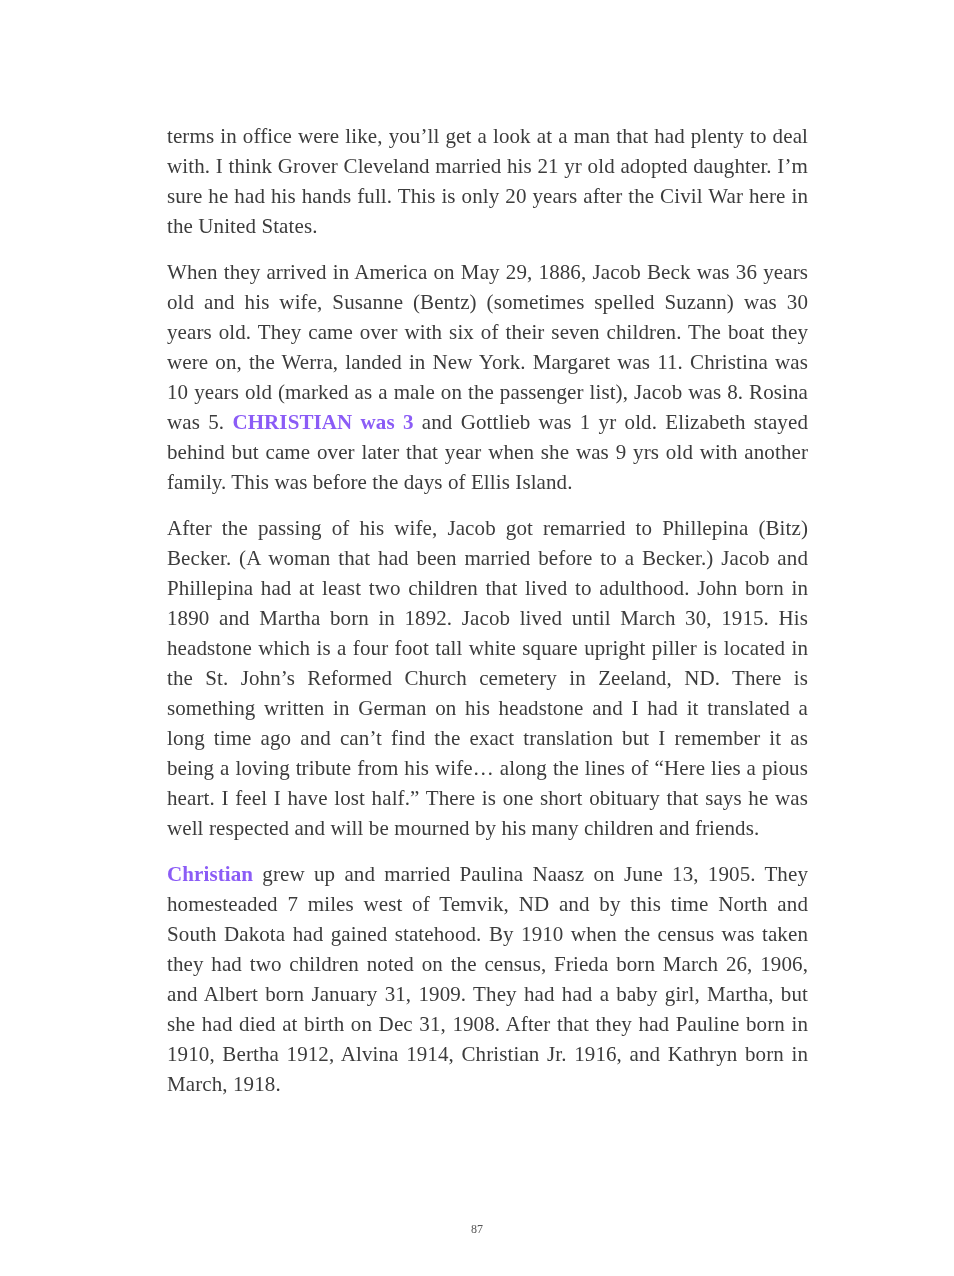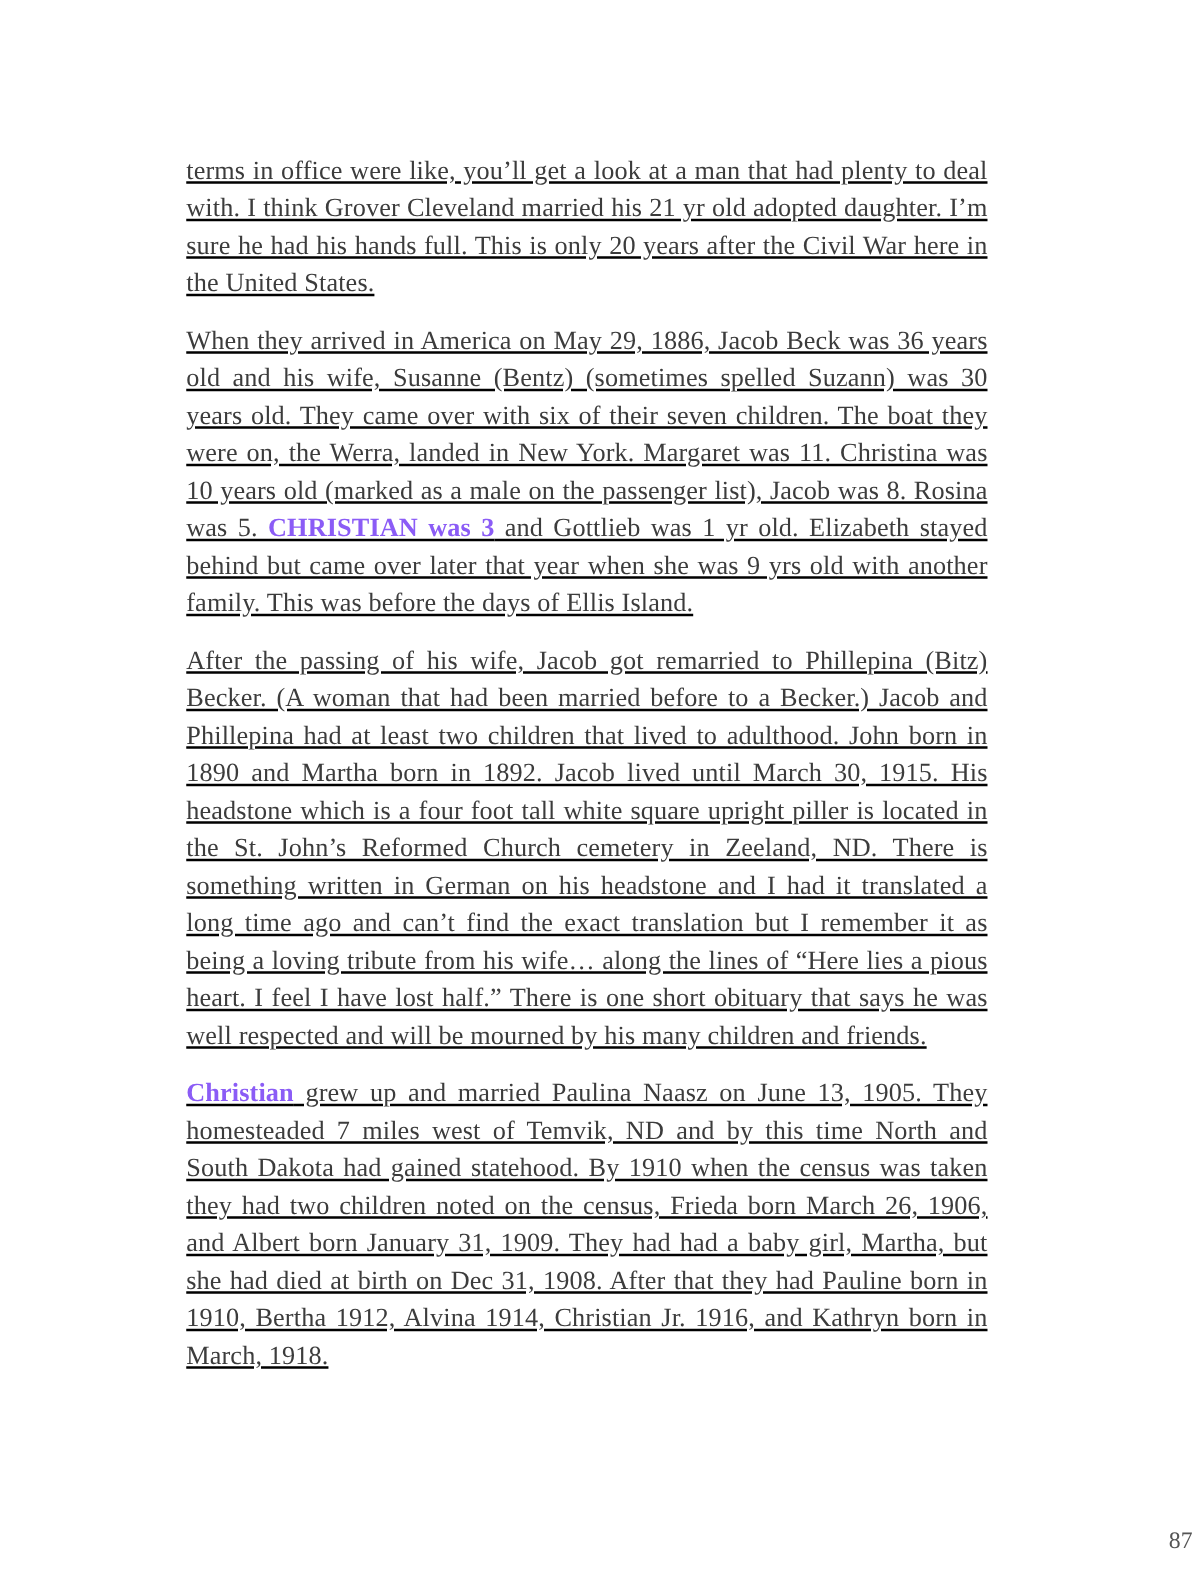--- a/index.html
+++ b/index.html
@@ -10,44 +10,43 @@
   .page {
     position: relative;
     width: 954px;
     height: 1276px;
     background: #ffffff;
     overflow: hidden;
     font-family: "Liberation Serif", "DejaVu Serif", serif;
   }
   .body-text {
     position: absolute;
-    left: 149px;
+    left: 167px;
     top: 121px;
     width: 641px;
-    text-decoration: underline;
   }
   .body-text p {
     margin: 0 0 16px 0;
     font-size: 21px;
     line-height: 30px;
     color: #3c3c3c;
     text-align: justify;
     letter-spacing: 0.1px;
   }
   .body-text p b {
     font-weight: bold;
     color: #8b5cf6;
   }
   .page-number {
     position: absolute;
     left: 0;
     top: 1222px;
     width: 100%;
-    text-align: right;
-    font-size: 19px;
+    text-align: center;
+    font-size: 12px;
     color: #555555;
   }
 </style>
 </head>
 <body>
 
 <div class="page">
   <div class="body-text">
       <p><span>terms in office were like, you’ll get a look at a man that had plenty to deal with.  I think Grover Cleveland married his 21 yr old adopted daughter. I’m sure he had his hands full. This is only 20 years after the Civil War here in the United States.</span></p>
       <p><span>When they arrived in America on May 29, 1886, Jacob Beck was 36 years old and his wife, Susanne (Bentz) (sometimes spelled Suzann) was 30 years old.  They came over with six of their seven children. The boat they were on, the Werra, landed in New York. Margaret was 11. Christina was 10 years old (marked as a male on the passenger list), Jacob was 8. Rosina was 5. </span><b>CHRISTIAN was 3</b><span>  and Gottlieb was 1 yr old. Elizabeth stayed behind but came over later that year when she was 9 yrs old with another family.   This was before the days of Ellis Island.</span></p>

